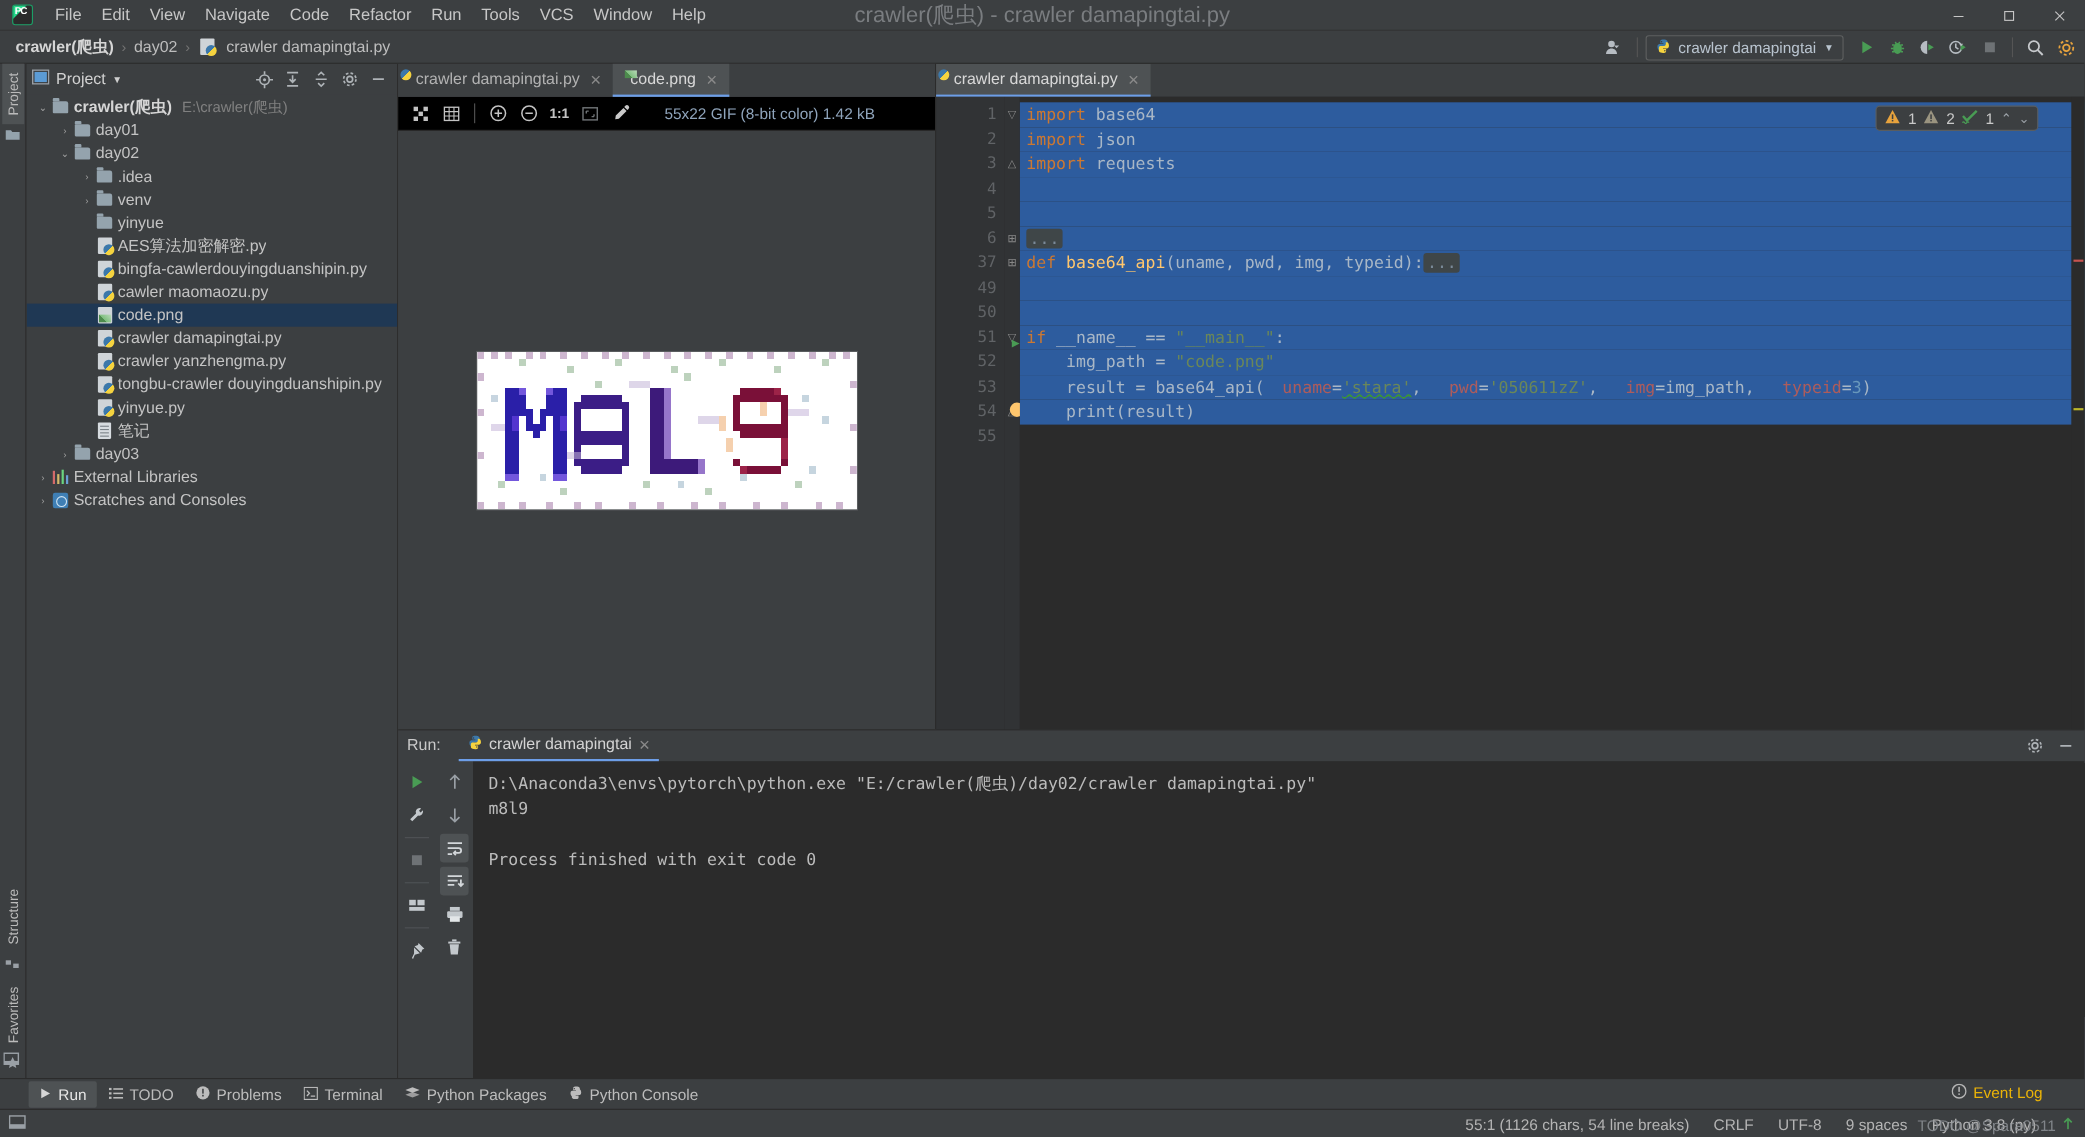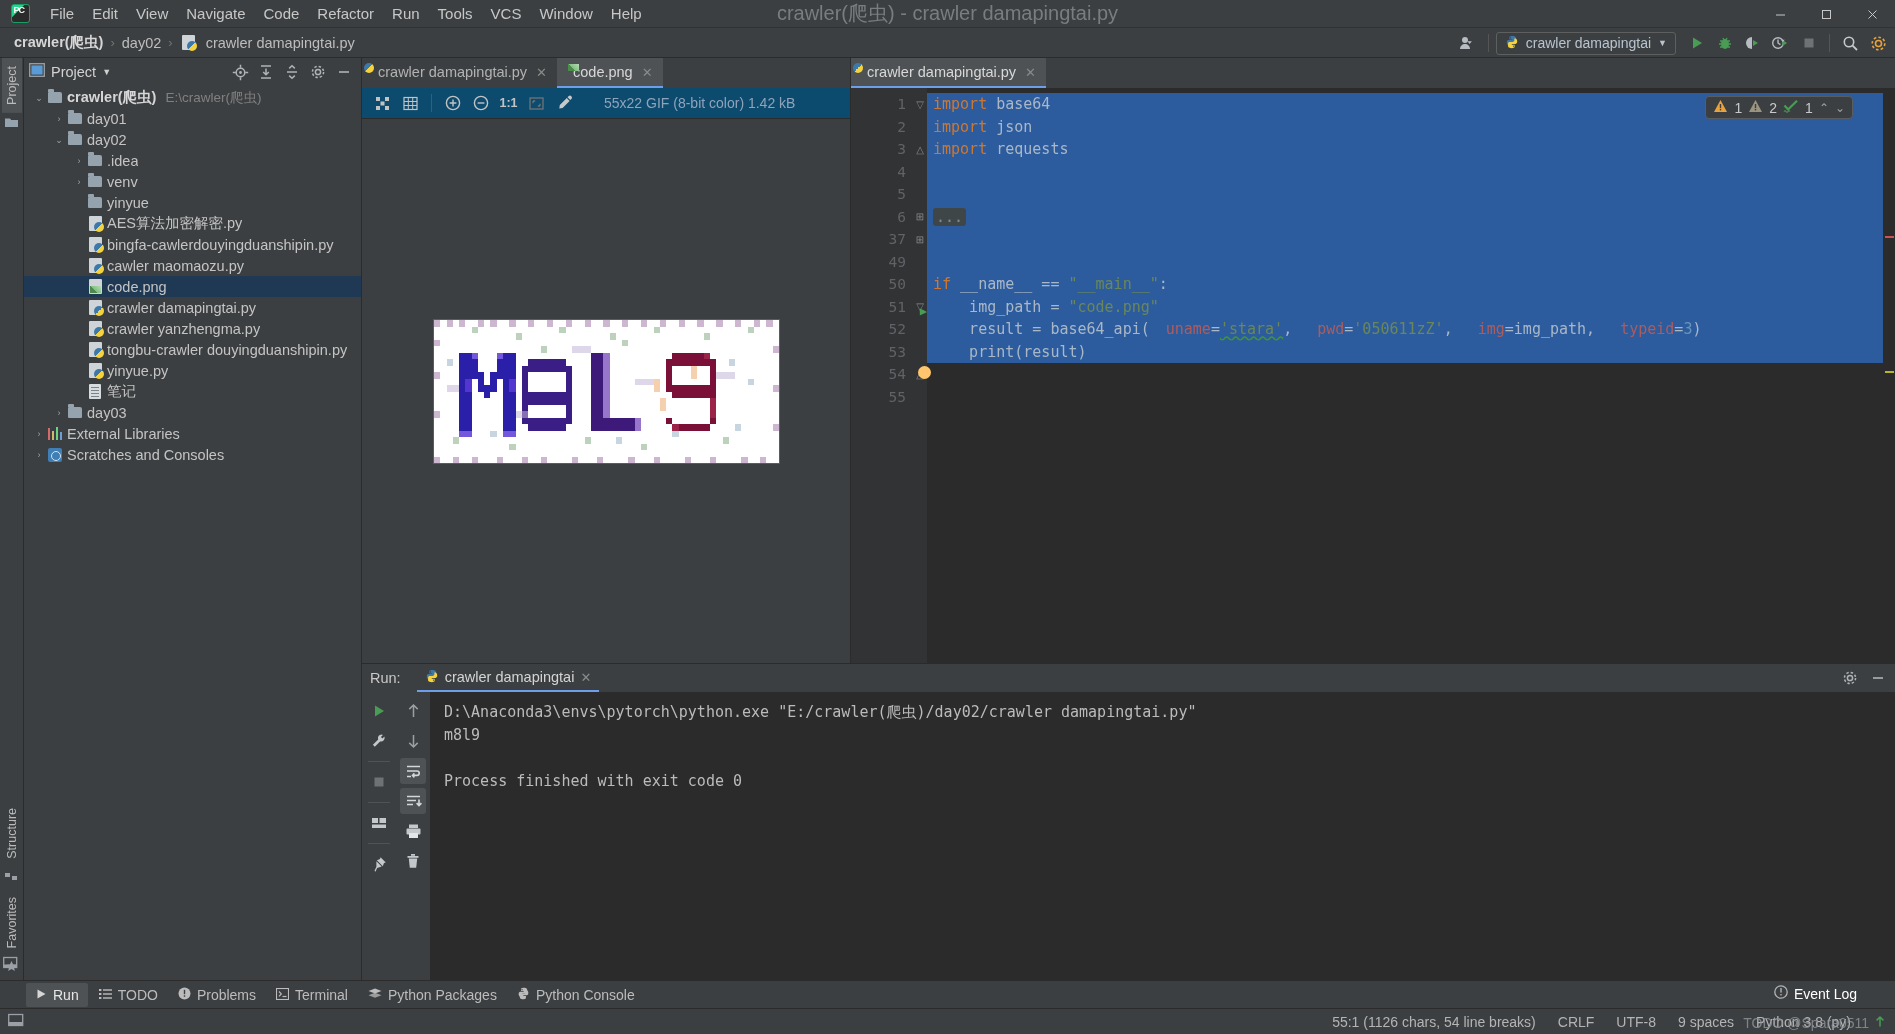--- a/index.html
+++ b/index.html
@@ -104,21 +104,21 @@
   .pane-img { width:489px; display:flex; flex-direction:column; flex:none; border-right:1px solid #2b2b2b; background:#3c3f41; }
   .tabstrip { height:30px; background:#3c3f41; display:flex; align-items:flex-end; flex:none; position:relative; }
   .tab {
     height:30px; display:flex; align-items:center; gap:6px; padding:0 10px 0 10px;
     font-size:14.5px; color:#b2b2b2; border-bottom:2px solid transparent; cursor:default;
   }
   .tab.active { background:#4e5254; color:#d8d8d8; border-bottom:2px solid #6d9ee8; }
   .tab .x { color:#8a8a8a; font-size:13px; margin-left:3px; }
   .img-toolbar {
     height:31px; display:flex; align-items:center; gap:3px; padding:0 8px;
-    background:#0c4a6e; border-bottom:1px solid #2b2b2b; flex:none;
+    background:#000000; border-bottom:1px solid #2b2b2b; flex:none;
   }
   .it-btn { width:25px; height:24px; display:flex; align-items:center; justify-content:center; color:#c3c3c3; border-radius:3px; font-size:14px; }
   .img-info { margin-left:24px; font-size:14px; color:#8fa4bb; }
   .img-canvas { flex:1; background:#3c3f41; display:flex; align-items:center; justify-content:center; }
   .captcha { width:345px; height:143px; background:#ffffff; position:relative; overflow:hidden; box-shadow:0 0 0 1px #5a5d5f; }
   .captcha svg { display:block; width:345px; height:143px; }
 
   
   .pane-code { flex:1; display:flex; flex-direction:column; min-width:0; background:#2b2b2b; }
   .code-tabstrip { height:30px; background:#3c3f41; display:flex; align-items:flex-end; flex:none; }
@@ -811,20 +811,21 @@
                 <div class="fl">△</div>
                 <div class="fl"></div>
               </div>
             <div class="codetext" id="codetext">
                 <div class="cl selbg"><span class="kw">import </span><span>base64</span></div>
                 <div class="cl selbg"><span class="kw">import </span><span>json</span></div>
                 <div class="cl selbg"><span class="kw">import </span><span>requests</span></div>
                 <div class="cl selbg">&nbsp;</div>
                 <div class="cl selbg">&nbsp;</div>
                 <div class="cl selbg"><span class="dots">...</span></div>
+                <div class="cl selbg"><span class="kw">def </span><span class="fn">base64_api</span><span>(uname, pwd, img, typeid):</span><span class="dots">...</span></div>
                 <div class="cl selbg">&nbsp;</div>
                 <div class="cl selbg">&nbsp;</div>
                 <div class="cl selbg"><span class="kw">if </span><span>__name__ == </span><span class="str">"__main__"</span><span>:</span></div>
                 <div class="cl selbg"><span>    img_path = </span><span class="str">"code.png"</span></div>
                 <div class="cl selbg"><span>    result = base64_api(</span><span class="param">uname</span><span>=</span><span class="str squig">'stara'</span><span>, </span><span class="param">pwd</span><span>=</span><span class="str">'050611zZ'</span><span>, </span><span class="param">img</span><span>=img_path, </span><span class="param">typeid</span><span>=</span><span class="num">3</span><span>)</span></div>
                 <div class="cl selbg"><span>    print(result)</span></div>
                 <div class="cl">&nbsp;</div>
               </div>
             <div class="inspect-widget">
               <span>
@@ -1036,21 +1037,21 @@
       <span class="sb-item">Python 3.8 (py)</span>
       <span class="sb-item">
         <svg width="14" height="13" viewBox="0 0 14 13">
             <path d="M7 12.5V3M3.6 6.4L7 3l3.4 3.4" stroke="#499c54" stroke-width="1.5" fill="none"></path>
           </svg>
       </span>
     </div>
     <div class="watermark">TODO @Spara0511</div>
   </div>
 
-  <div style="position:absolute; right:38px; bottom:32px; font-size:14px; color:#ffffff; display:flex; align-items:center; gap:6px;">
+  <div style="position:absolute; right:38px; bottom:32px; font-size:14px; color:#eab308; display:flex; gap:6px;">
     <span>
       <svg width="14" height="14" viewBox="0 0 14 14">
           <circle cx="7" cy="7" r="6.2" fill="none" stroke="#b4b4b4" stroke-width="1.3"></circle>
           <rect x="6.3" y="3" width="1.4" height="4.6" fill="#b4b4b4"></rect>
           <rect x="6.3" y="9" width="1.4" height="1.4" fill="#b4b4b4"></rect>
         </svg>
     </span>
     <span>Event Log</span>
   </div>
 

